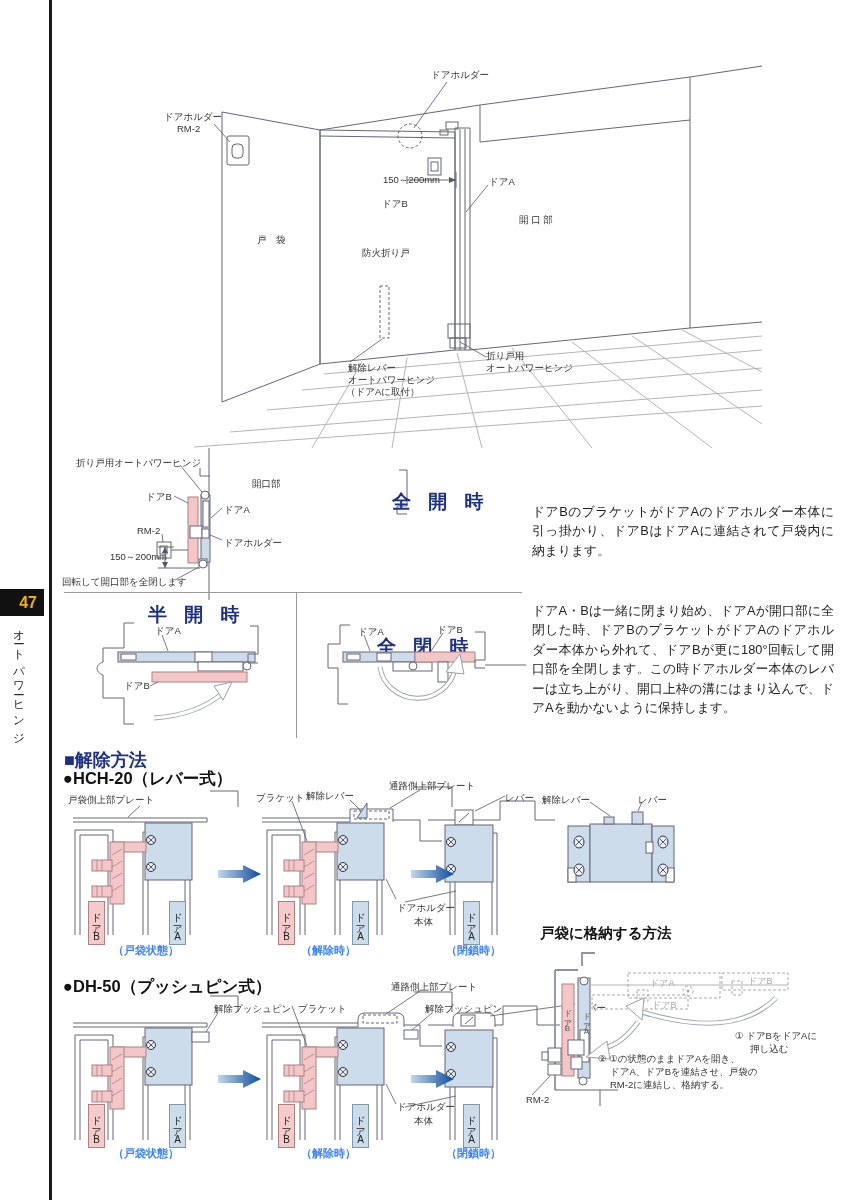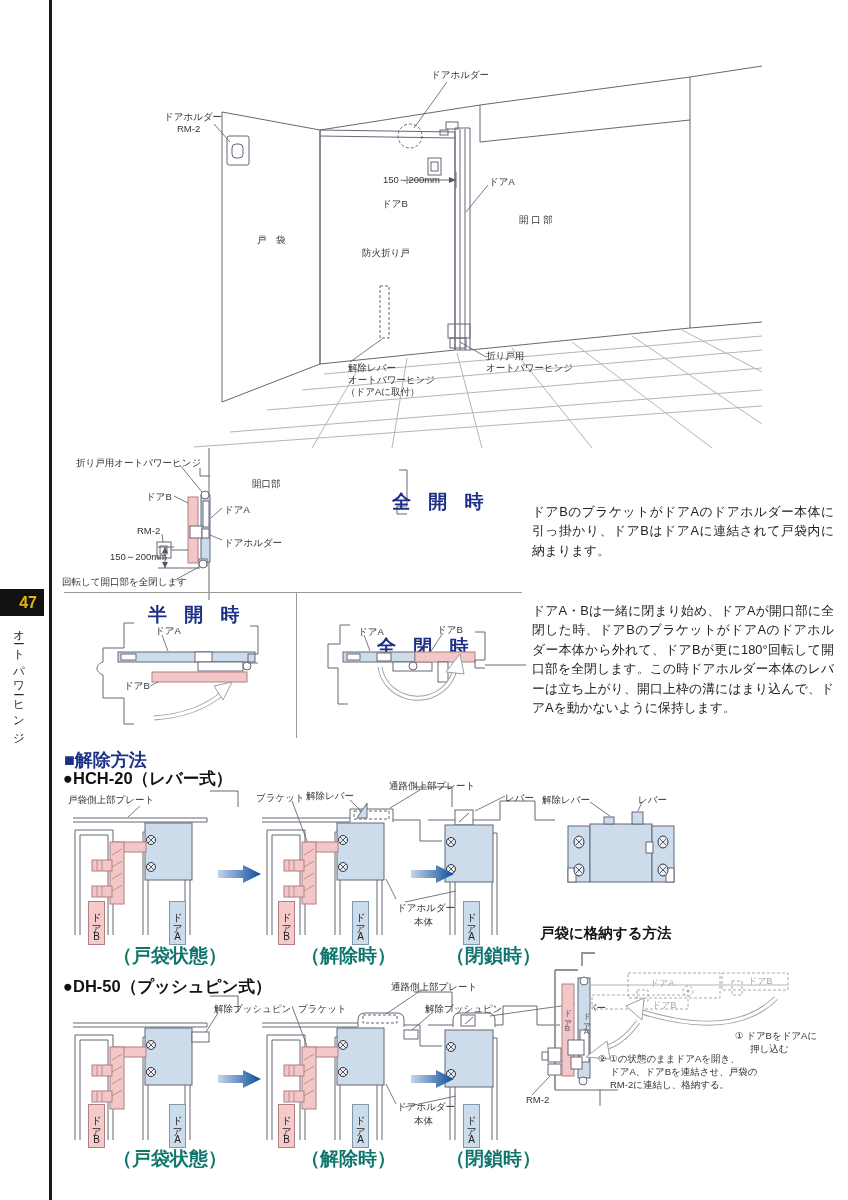--- a/index.html
+++ b/index.html
@@ -4,21 +4,21 @@
 <style>
   html,body{margin:0;padding:0;background:#e8e8e8}
   .page{position:relative;width:848px;height:1200px;background:#fff;
         font-family:"Liberation Sans","DejaVu Sans",sans-serif;overflow:hidden}
   .lbl{position:absolute;font-size:9.5px;color:#333;white-space:nowrap;line-height:1.25}
   .h-title{position:absolute;font-size:17px;font-weight:bold;color:#1d3087;white-space:nowrap}
   .h-sub{position:absolute;font-size:18px;font-weight:bold;color:#1d3087;white-space:nowrap}
   .h-state{position:absolute;font-size:19px;font-weight:bold;color:#1d3087;letter-spacing:6px;white-space:nowrap}
   .h-model{position:absolute;font-size:16.5px;font-weight:bold;color:#111;white-space:nowrap}
   .h-store{position:absolute;font-size:14.5px;font-weight:bold;color:#111;white-space:nowrap}
-  .cap{position:absolute;font-size:19px;font-weight:600;color:#0f766e;white-space:nowrap}
+  .cap{position:absolute;font-size:11px;font-weight:600;color:#3b82f6;white-space:nowrap}
   .para{position:absolute;width:302px;font-size:12.8px;line-height:1.52;color:#222;text-align:justify}
   .tag{position:absolute;width:17px;height:44px;border:1px solid;writing-mode:vertical-rl;
        text-orientation:upright;font-size:10px;text-align:center;padding-top:2px;
        box-sizing:border-box;letter-spacing:1px;line-height:15px}
   .tag-a{background:#cddcea;border-color:#7e98b0;color:#222}
   .tag-b{background:#f5caca;border-color:#b08080;color:#222}
   .vtext{position:absolute;writing-mode:vertical-rl;text-orientation:upright;font-size:8px;color:#555;letter-spacing:1px}
   .ghost{position:absolute;font-size:9px;color:#a8a8a8;white-space:nowrap}
   .rule{position:absolute;background:#999}
   svg.dg{position:absolute;overflow:visible}

